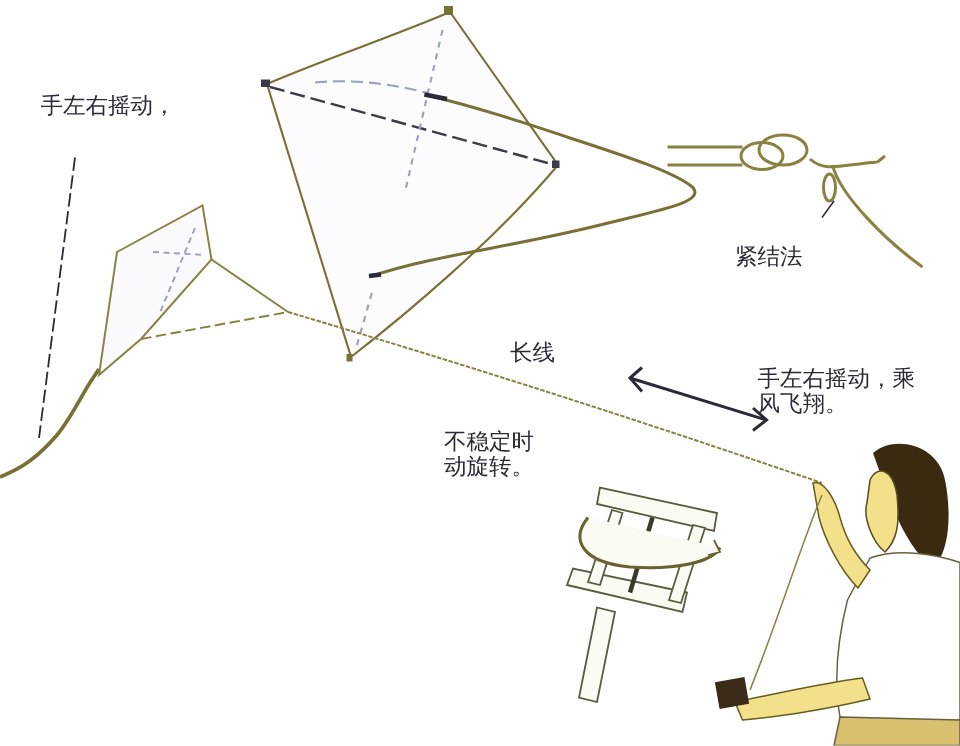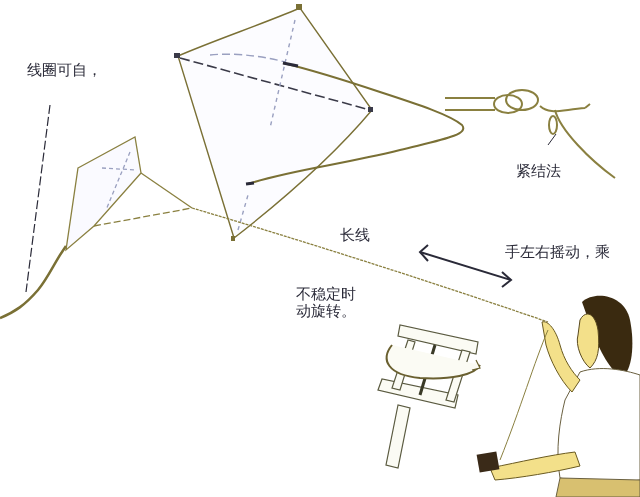--- a/index.html
+++ b/index.html
@@ -77,31 +77,32 @@
     <path d="M580,372 C600,365 625,370 640,375 L640,480 C610,485 580,482 560,478 C555,450 560,420 565,400 Z" fill="#ffffff" stroke="#6a6040" stroke-width="1"></path>
     <path d="M542,322 C548,320 556,330 560,345 C564,360 572,372 580,380 L572,392 C560,380 550,360 546,345 Z" fill="#f3e08a" stroke="#6a5a20" stroke-width="1"></path>
     <path d="M490,468 C520,462 550,455 575,452 L580,466 C555,472 520,478 495,480 Z" fill="#f3e08a" stroke="#6a5a20" stroke-width="1"></path>
     <rect x="478" y="453" width="20" height="18" fill="#3a2a18" transform="rotate(-10 488 462)"></rect>
     <path d="M560,478 L640,480 L640,497 L556,497 Z" fill="#d8c070" stroke="#6a6040" stroke-width="1"></path>
     <path d="M548,330 C535,360 520,410 500,460" fill="none" stroke="#8a8040" stroke-width="1"></path>
   </g>
 </svg>
 
 <div class="label" style="left:27px; top:62px;">
-  <span>线圈可自，</span>
+  <span>手左右摇动，</span>
 </div>
 
-<div class="label" style="left:516px; top:163px;">
+<div class="label" style="left:490px; top:163px;">
   <span>紧结法</span>
 </div>
 
 <div class="label" style="left:340px; top:227px;">
   <span>长线</span>
 </div>
 
 <div class="label" style="left:505px; top:244px; text-align:left;">
   <span>手左右摇动，乘</span>
+  <span>风飞翔。</span>
 </div>
 
 <div class="label" style="left:296px; top:286px;">
   <span>不稳定时</span>
   <span>动旋转。</span>
 </div>
 
 </body></html>

